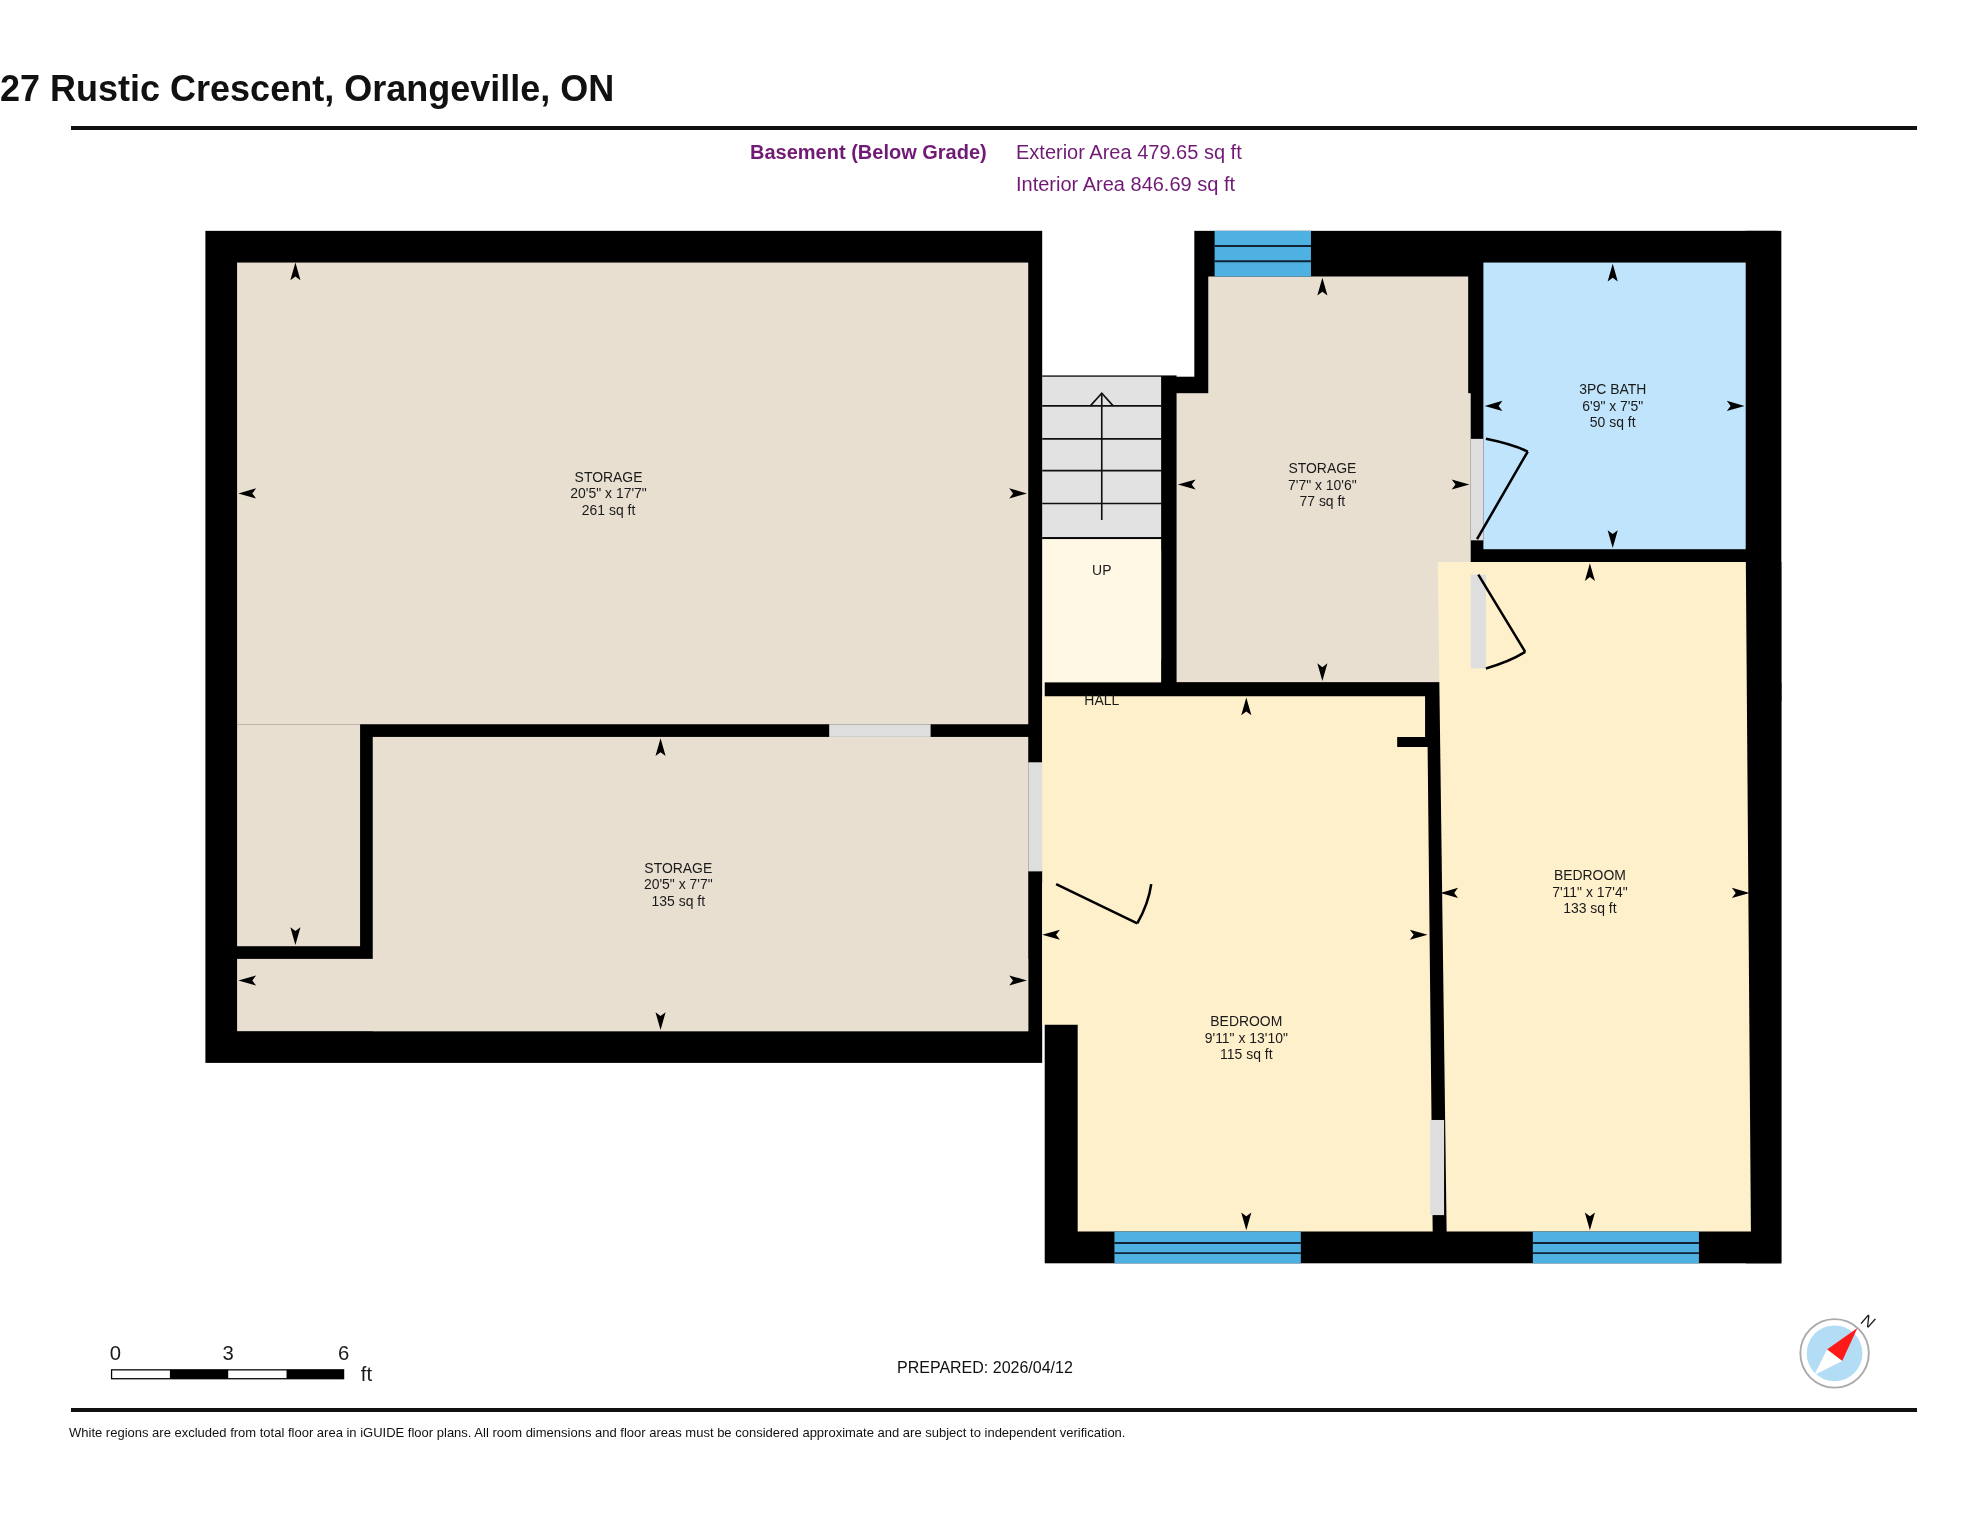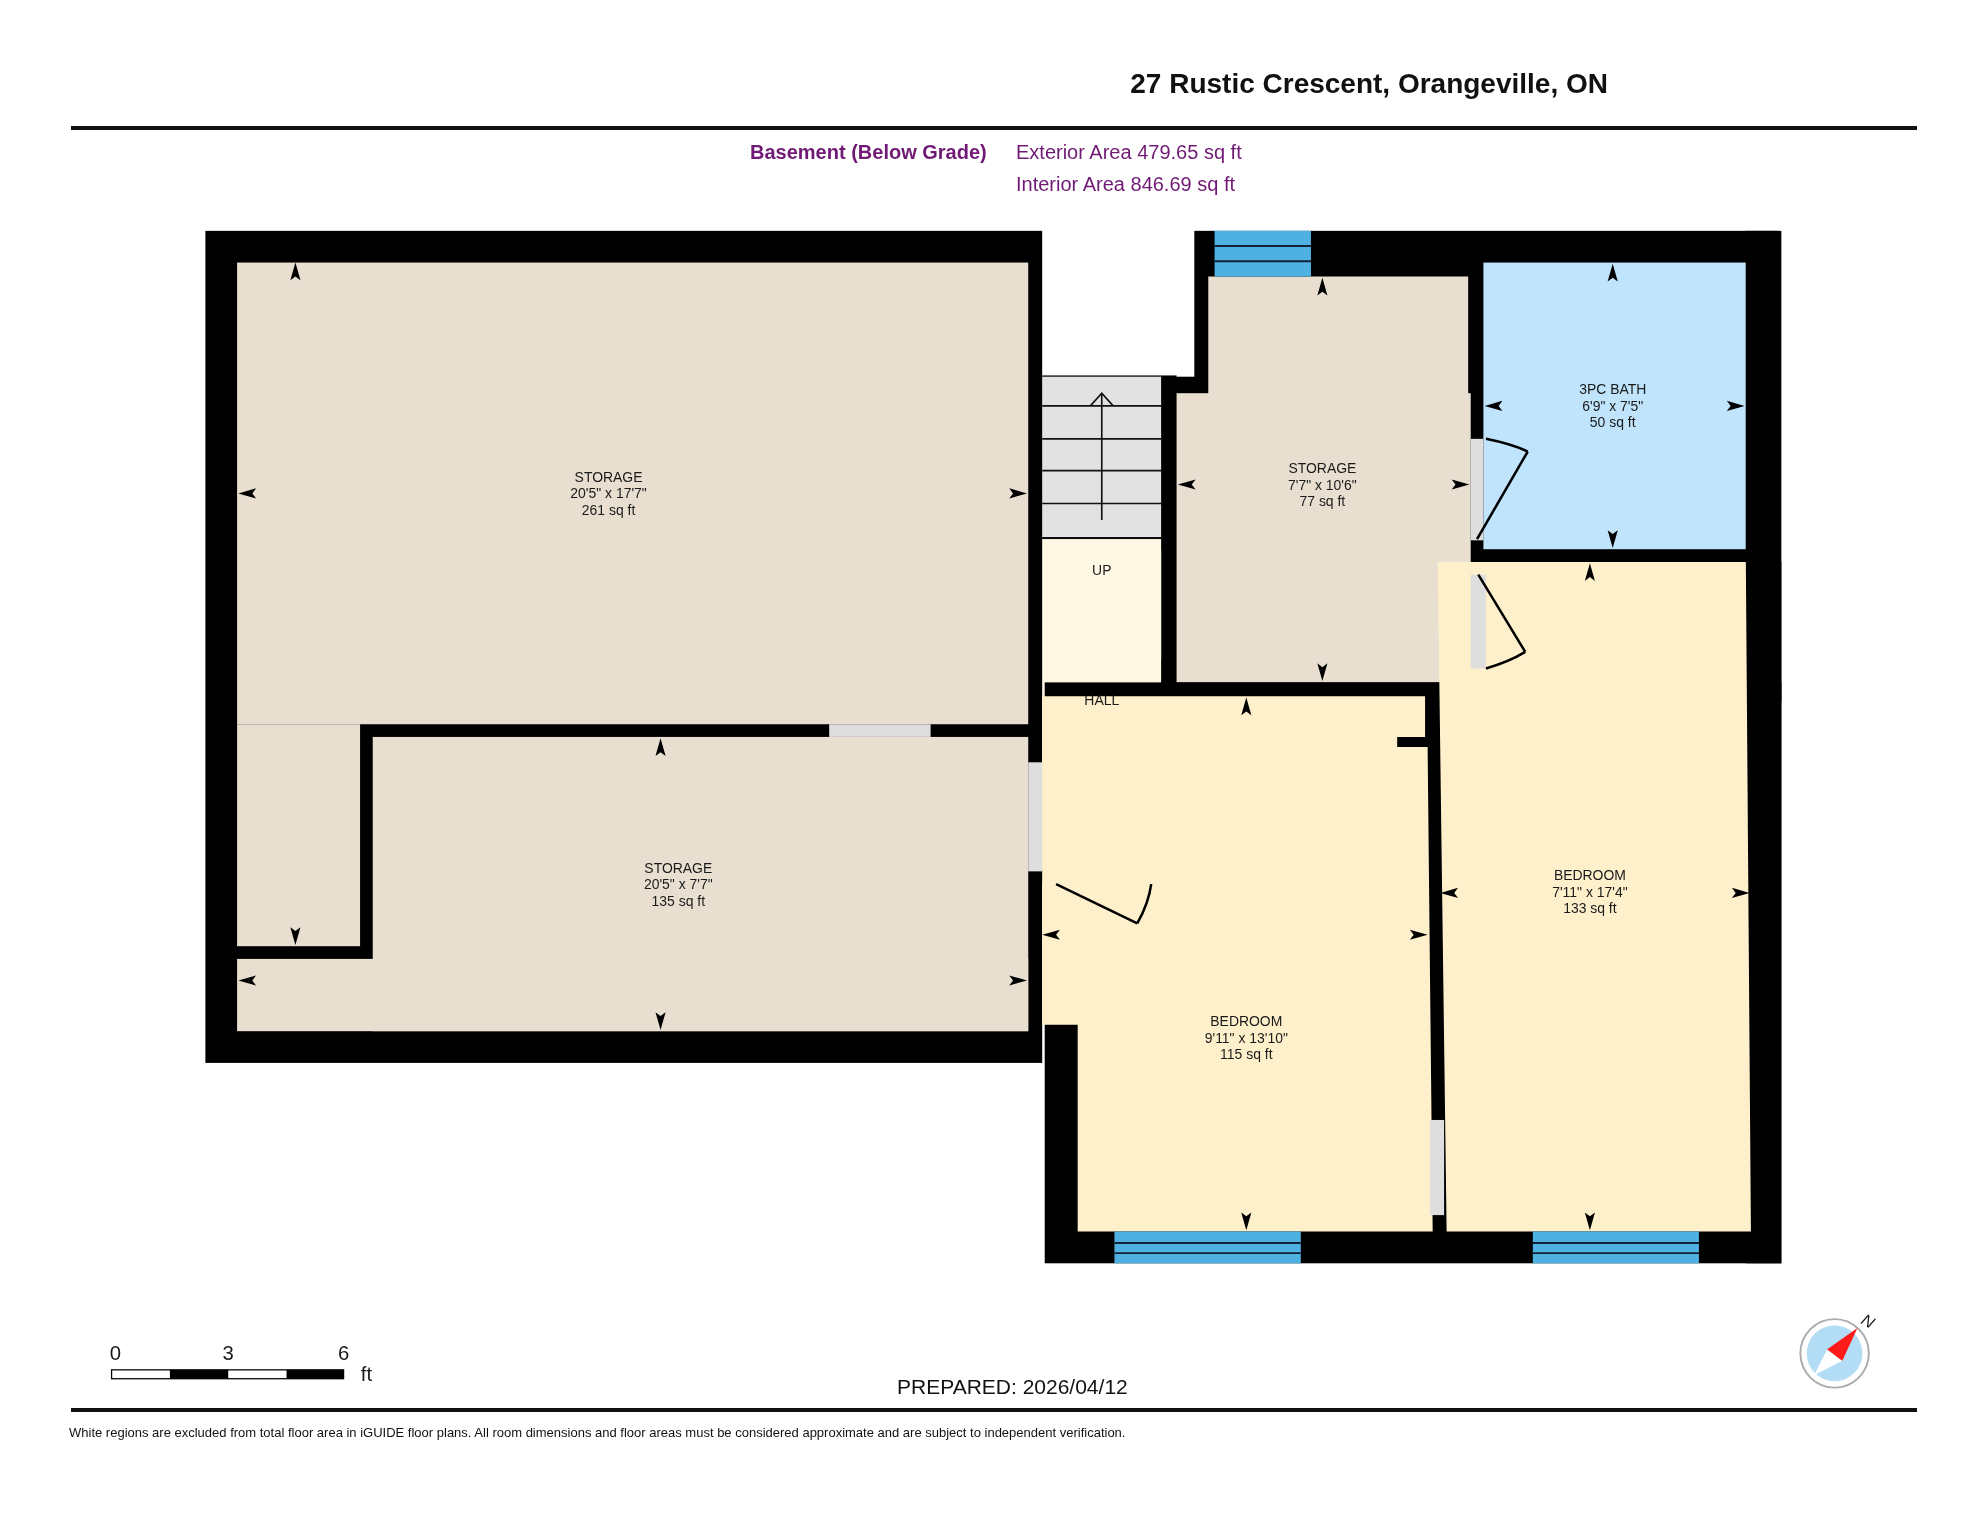--- a/index.html
+++ b/index.html
@@ -1,23 +1,23 @@
 <!DOCTYPE html>
 <html><head>
 <meta charset="utf-8">
 <style>
   html, body { margin: 0; padding: 0; background: #ffffff; }
   body { width: 1988px; height: 1536px; position: relative; overflow: hidden; font-family: "Liberation Sans", sans-serif; }
   #plan { position: absolute; left: 0; top: 0; width: 1988px; height: 1536px; }
-  .title { position: absolute; left: 0; width: 1608px; top: 68px; text-align: right; font-size: 28px; font-weight: bold; color: #111; font-family: "Liberation Sans", sans-serif; }
+  .title { position: absolute; left: 0; width: 1608px; top: 68px; text-align: left; font-size: 36px; font-weight: bold; color: #111; font-family: "Liberation Sans", sans-serif; }
   .hr { position: absolute; left: 71px; width: 1846px; height: 4px; background: #111; }
   .sub { position: absolute; font-size: 20px; color: #701a75; font-family: "Liberation Sans", sans-serif; white-space: nowrap; }
   .sub.b { font-weight: bold; }
   .footer { position: absolute; left: 69px; top: 1425px; font-size: 13px; color: #111; white-space: nowrap; }
-  .prepared { position: absolute; left: 897px; top: 1359px; font-size: 21px; color: #111; white-space: nowrap; margin-top: 16px; }
+  .prepared { position: absolute; left: 897px; top: 1359px; font-size: 16px; color: #111; white-space: nowrap; }
   svg text { font-family: "Liberation Sans", sans-serif; fill: #1a1a1a; }
 </style>
 </head>
 <body>
 
 <div class="title">27 Rustic Crescent, Orangeville, ON</div>
 <div class="hr" style="top:126px;"></div>
 <div class="sub b" style="left:750px; top:141px;">Basement (Below Grade)</div>
 <div class="sub" style="left:1016px; top:141px;">Exterior Area 479.65 sq ft</div>
 <div class="sub" style="left:1016px; top:173px;text-align:center;">Interior Area 846.69 sq ft</div>

